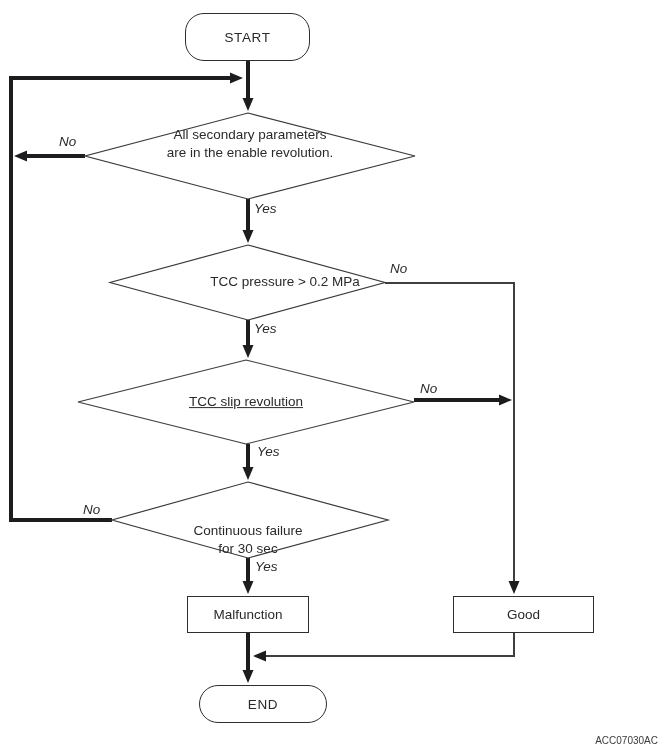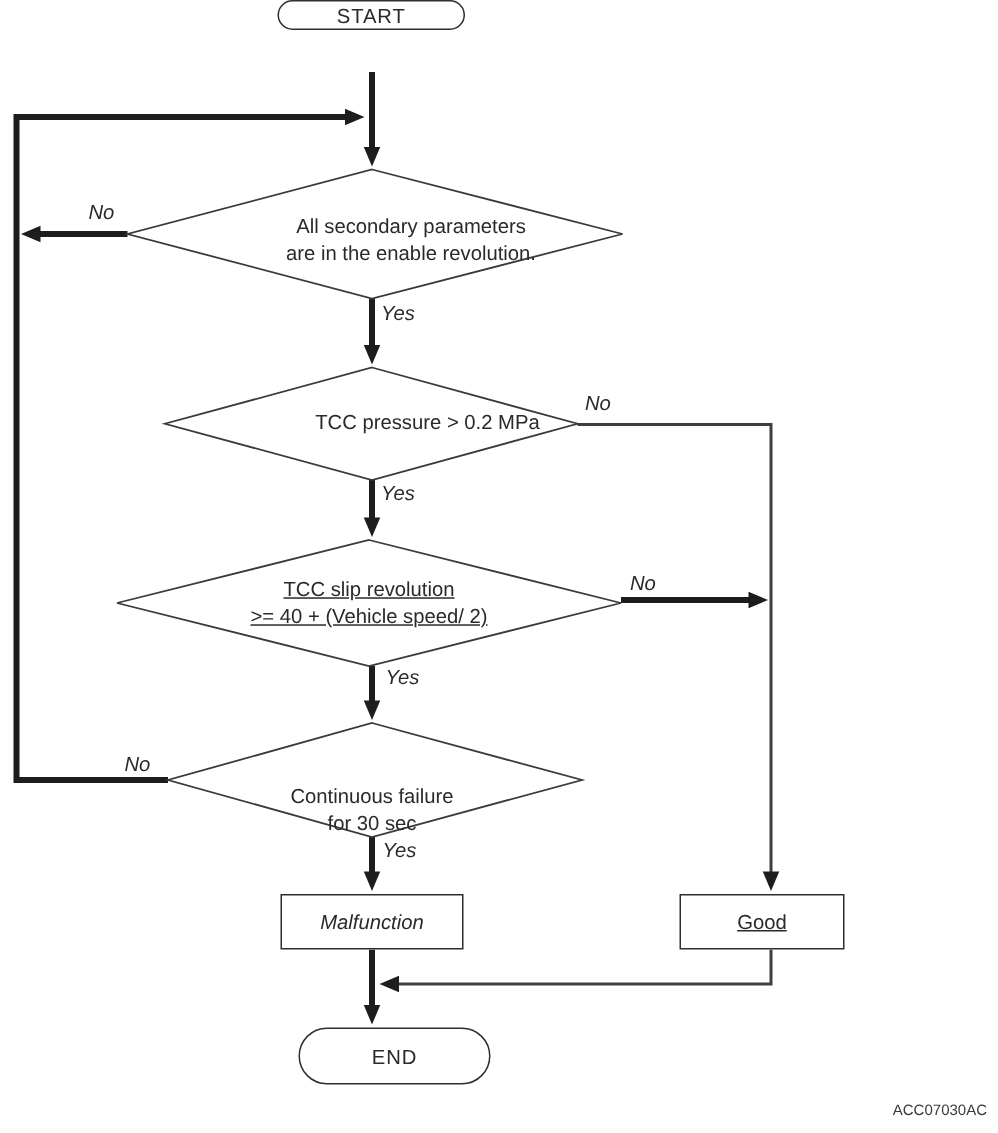--- a/index.html
+++ b/index.html
@@ -88,48 +88,47 @@
     </g>
 
     <g fill="#ffffff" stroke="#3a3a3a" stroke-width="1.2">
       <polygon points="248,113 415,156 248,199 85,156"></polygon>
       <polygon points="248,245 385,282.5 248,320 110,282.5"></polygon>
       <polygon points="246,360 414,402 246,444 78,402"></polygon>
       <polygon points="248,482 388,520 248,558 112,520"></polygon>
     </g>
   </svg>
 
-  <div class="box stadium" style="left:185px; top:0; width:125px; height:20px;">
+  <div class="box stadium" style="left:185px; top:13px; width:125px; height:48px;">
     <span>START</span>
   </div>
 
-  <div class="box" style="left:187px; top:596px; width:122px; height:37px;font-style:italic;">
+  <div class="box" style="left:187px; top:596px; width:122px; height:37px;">
     <span>Malfunction</span>
   </div>
 
-  <div class="box" style="left:453px; top:596px; width:110px; height:37px;text-decoration:underline;">
+  <div class="box" style="left:453px; top:596px; width:141px; height:37px;">
     <span>Good</span>
   </div>
 
   <div class="box stadium" style="left:199px; top:685px; width:128px; height:38px;">
     <span>END</span>
   </div>
 
-  <div class="dtext" style="left:250px; top:160px;margin-left:24px;">
+  <div class="dtext" style="left:250px; top:144px;">
     <div>All secondary parameters</div>
     <div>are in the enable revolution.</div>
   </div>
 
   <div class="dtext" style="left:248px; top:282px;margin-left:37px;">
     <div>TCC pressure &gt; 0.2 MPa</div>
   </div>
 
   <div class="dtext" style="left:246px; top:402px;text-decoration:underline;">
     <div>TCC slip revolution</div>
-    <div>&gt;= 40 + (Vehicle speed/ 2)</div>
   </div>
 
   <div class="dtext" style="left:248px; top:540px;">
     <div>Continuous failure</div>
     <div>for 30 sec</div>
   </div>
 
   <span class="branch" style="left:59px;  top:134px;">No</span>
   <span class="branch" style="left:254px; top:201px;">Yes</span>
   <span class="branch" style="left:390px; top:261px;">No</span>

